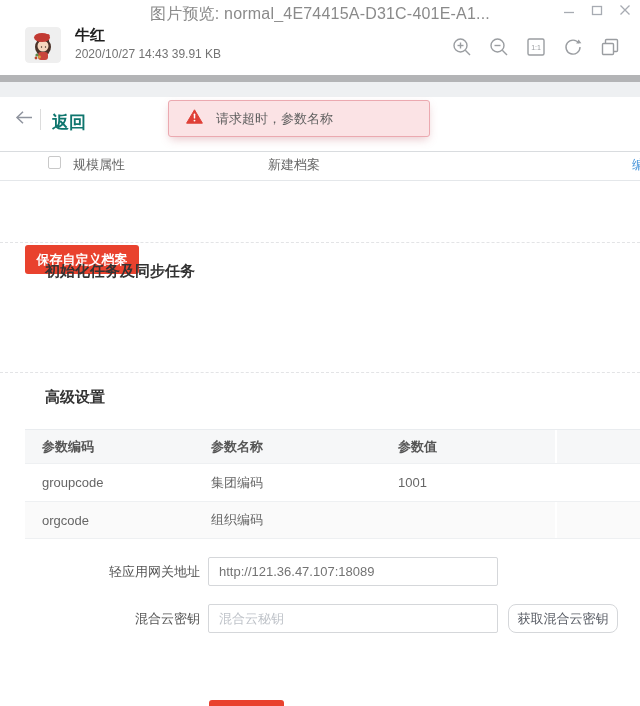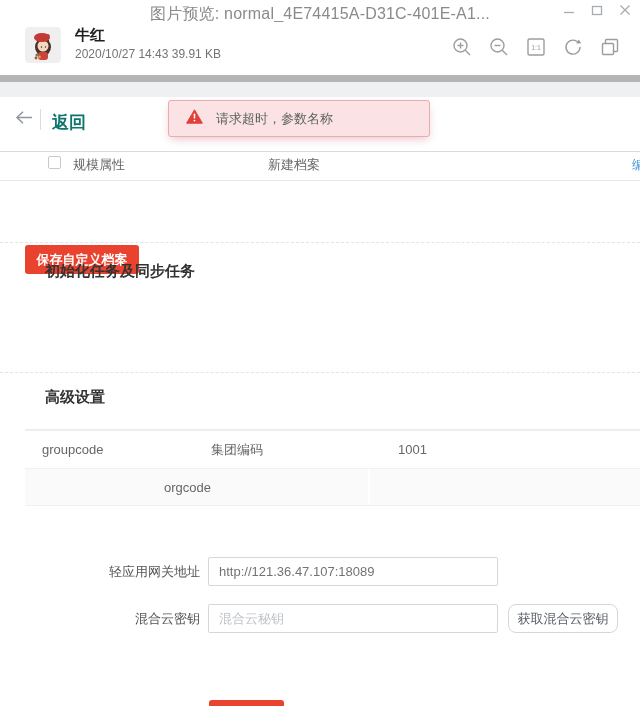--- a/index.html
+++ b/index.html
@@ -72,21 +72,21 @@
 
   .section-heading { position:absolute; left:25px; font-size:15px; font-weight:bold; color:#333;margin-left:20px; }
   .heading-init { top:165px; }
   .heading-adv  { top:291px; }
 
   
   .param-table { position:absolute; left:25px; top:332px; width:615px; border-top:1px solid #e9ecef; }
   .pt-row { display:flex; align-items:center; }
   .pt-head { background:#f6f7f8; height:33px; }
   .pt-body { height:38px; background:#fff; border-top:1px solid #eef0f2; }
-  .pt-body.striped { background:#fafafa;text-align:right; }
+  .pt-body.striped { background:#fafafa; }
   .pt-last { border-bottom:1px solid #eef0f2; }
   .pt-c1 { width:186px; padding-left:17px; }
   .pt-c2 { width:187px; }
   .pt-c3 { width:157px; }
   .pt-c4 { flex:1; align-self:stretch; border-left:2px solid #fff; }
   .pt-head .pt-c1,.pt-head .pt-c2,.pt-head .pt-c3 { font-size:13px; font-weight:600; color:#555; }
   .pt-body .pt-c1,.pt-body .pt-c2,.pt-body .pt-c3 { font-size:13px; color:#666; }
 
   
   .form-row { position:absolute; left:0; height:29px; }
@@ -245,28 +245,35 @@
 
     <button class="btn-red btn-save-custom">保存自定义档案</button>
 
     <div class="dashed-divider divider-1"></div>
     <div class="section-heading heading-init">初始化任务及同步任务</div>
 
     <div class="dashed-divider divider-2"></div>
     <div class="section-heading heading-adv">高级设置</div>
 
     <div class="param-table">
+      <div class="pt-row pt-head">
+        <div class="pt-c1">参数编码</div>
+        <div class="pt-c2">参数名称</div>
+        <div class="pt-c3">参数值</div>
+        <div class="pt-c4"></div>
+      </div>
       <div class="pt-row pt-body">
         <div class="pt-c1">groupcode</div>
         <div class="pt-c2">集团编码</div>
         <div class="pt-c3">1001</div>
         <div class="pt-c4"></div>
       </div>
       <div class="pt-row pt-body striped pt-last">
         <div class="pt-c1">orgcode</div>
+        <div class="pt-c2">组织编码</div>
         <div class="pt-c3"></div>
         <div class="pt-c4"></div>
       </div>
     </div>
 
     <div class="form-row form-row-1">
       <div class="form-label">轻应用网关地址</div>
       <input class="form-input" type="text" value="http://121.36.47.107:18089" style="">
     </div>
 

